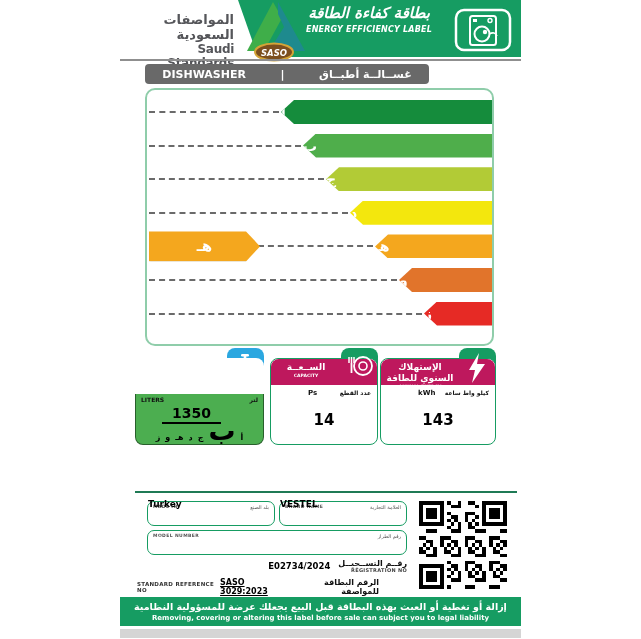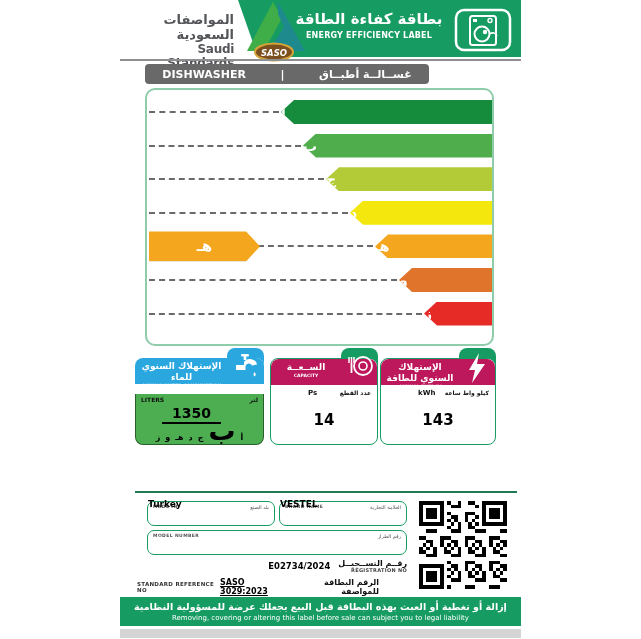--- a/index.html
+++ b/index.html
@@ -6,21 +6,21 @@
   html,body { width:641px; height:639px; background:#ffffff; font-family:"DejaVu Sans", sans-serif; }
   #label { position:relative; width:641px; height:639px; background:#fff; overflow:hidden; }
   .abs { position:absolute; }
 
   
   .brand-text { left:138px; top:13px; width:96px; text-align:right; color:#55565a; line-height:1.15; }
   .brand-text .ar { font-size:13px; font-weight:bold; direction:rtl; }
   .brand-text .en { font-size:12px; font-weight:bold; letter-spacing:-0.3px; }
   .banner { left:238px; top:0; width:283px; height:57px; background:#169c62;
             clip-path:polygon(0 0,100% 0,100% 100%,20px 100%); }
-  .banner-text { position:absolute; right:72px; top:10px; width:160px; text-align:center; color:#fff; }
+  .banner-text { position:absolute; right:72px; top:4px; width:160px; text-align:center; color:#fff;font-style:italic; }
   .banner-text .ar { font-size:15px; font-weight:bold; direction:rtl; }
   .banner-text .en { font-size:8px; font-weight:bold; margin-top:3px; letter-spacing:0.2px; }
   .banner-icon { position:absolute; right:9px; top:8px; }
   .saso-logo { left:243px; top:1px; }
   .hdr-divider { left:120px; top:59px; width:401px; height:2px; background:#8f8f8f; }
 
   
   .title-bar { left:145px; top:64px; width:284px; height:20px; background:#696969; border-radius:4px;
                display:flex; align-items:center; justify-content:space-around; color:#fff; font-weight:bold; font-size:11px; }
   .title-bar .ar { direction:rtl; }
@@ -89,21 +89,21 @@
   .std-row { left:137px; top:578px; width:242px; display:flex; justify-content:space-between; align-items:center; }
   .std-row .en { font-size:5.5px; font-weight:bold; color:#333; letter-spacing:0.3px; }
   .std-row .val { font-size:8px; font-weight:bold; color:#000;text-decoration:underline; }
   .std-row .ar { font-size:8px; font-weight:bold; color:#111; direction:rtl; }
   .qr { left:419px; top:499px; width:88px; height:92px; background:#fff; }
 
   
   .footer { left:120px; top:597px; width:401px; height:29px; background:#169c62; color:#fff; text-align:center;
             display:flex; flex-direction:column; justify-content:center; gap:2px; }
   .footer .ar { font-size:9.5px; font-weight:bold; direction:rtl; }
-  .footer .en { font-size:7px; font-weight:normal; }
+  .footer .en { font-size:7px; font-weight:bold; }
   .bottom-strip { left:120px; top:629px; width:401px; height:9px; background:#d5d5d5; }
 </style>
 </head>
 <body>
 
 <div id="label">
 
   <div class="abs brand-text">
     <div class="ar">المواصفات السعودية</div>
     <div class="en">Saudi Standards</div>
@@ -174,24 +174,20 @@
 
   <div class="panel panel-water">
     <div class="tab tab-blue"></div>
     <svg class="icon" width="28" height="30" viewBox="0 0 28 30">
       <rect x="10" y="2" width="8" height="2.5" rx="1.2" fill="#fff"></rect>
       <rect x="12.7" y="4" width="2.6" height="4" fill="#fff"></rect>
       <path d="M5 13 h8 v-3 a7 6 0 0 1 13 2.5 l-5 1 a3.5 3.5 0 0 0 -6.5 0.5 v4 h-9.5 z" fill="#fff"></path>
       <path d="M23.5 20 q-2 3 0 4.4 q2.6 -1.4 0 -4.4 z" fill="#fff"></path>
     </svg>
     <div class="card">
-      <div class="head head-blue">
-        <div class="ar">الإستهلاك السنوي للماء</div>
-        <div class="en">ANNUAL WATER CONSUMPTION</div>
-      </div>
       <div class="water-body">
         <div class="water-units">
           <span class="u-en">LITERS</span>
           <span class="u-ar">لتر</span>
         </div>
         <div class="water-value">
           <span>1350</span>
         </div>
         <div class="water-scale">
             <span class="s">أ</span>

